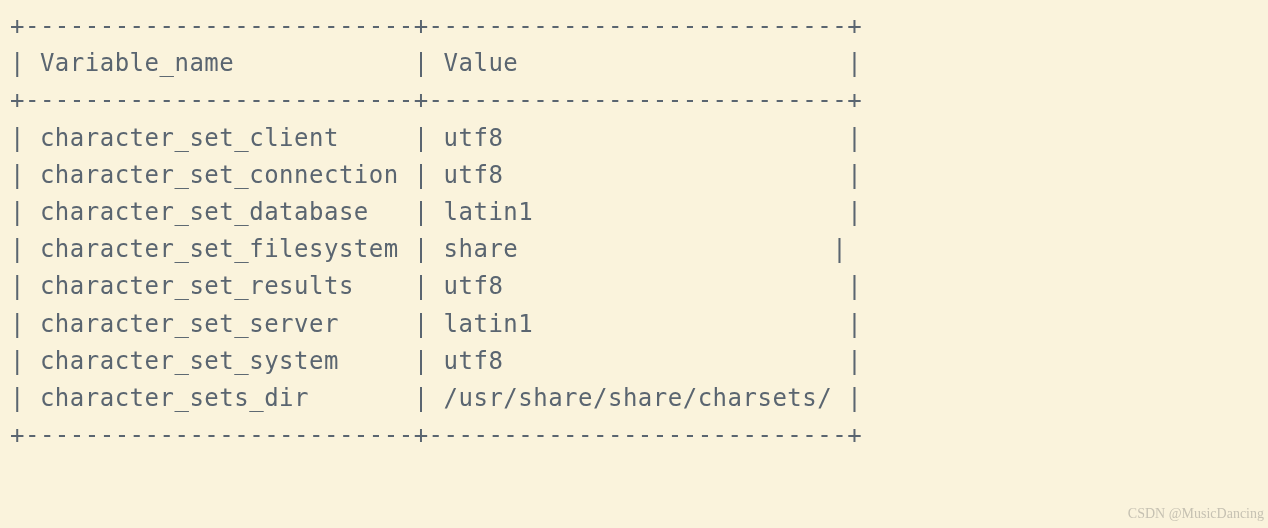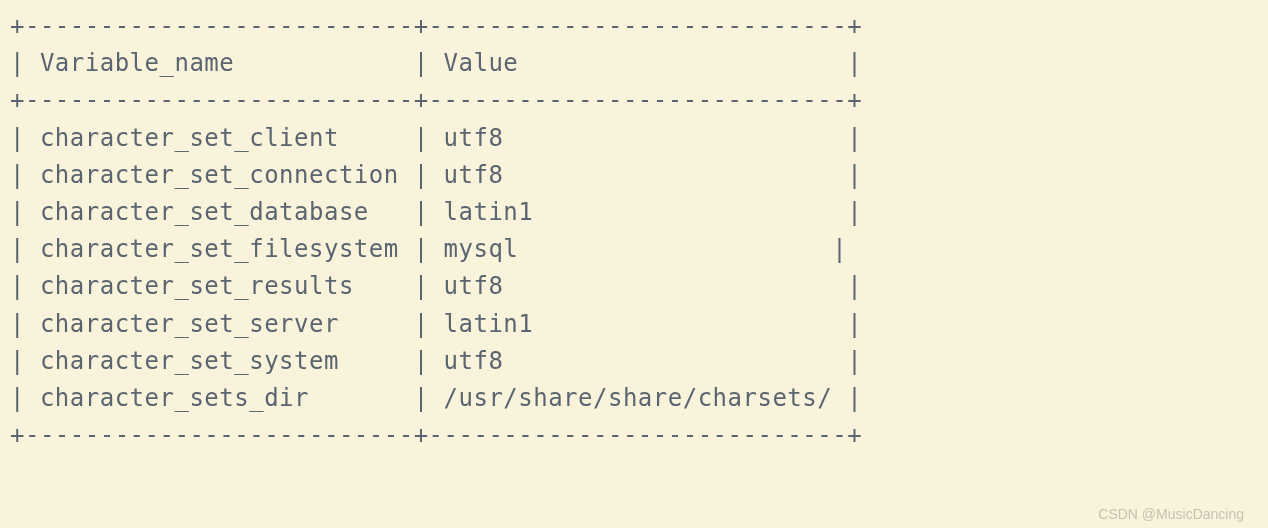--- a/index.html
+++ b/index.html
@@ -16,37 +16,37 @@
     }
     pre {
       margin: 0;
       padding: 8px 10px;
       line-height: 1.55;
       white-space: pre;
       letter-spacing: 0.5px;
     }
     .watermark {
       position: absolute;
-      right: 24px;
+      right: 4px;
       bottom: 6px;
       font-size: 14px;
       color: rgba(100, 100, 100, 0.35);
-      font-family: Liberation Sans, sans-serif;
+      font-family: Liberation Serif, serif;
       letter-spacing: 0;
     }
   </style>
 </head>
 <body>
 
 <pre><span>+--------------------------+----------------------------+</span>
 <span>| Variable_name            | Value                      |</span>
 <span>+--------------------------+----------------------------+</span>
 <span>| character_set_client     | utf8                       |</span>
 <span>| character_set_connection | utf8                       |</span>
 <span>| character_set_database   | latin1                     |</span>
-<span>| character_set_filesystem | mysql                     |</span>
+<span>| character_set_filesystem | share                     |</span>
 <span>| character_set_results    | utf8                       |</span>
 <span>| character_set_server     | latin1                     |</span>
 <span>| character_set_system     | utf8                       |</span>
 <span>| character_sets_dir       | /usr/share/share/charsets/ |</span>
 <span>+--------------------------+----------------------------+</span></pre>
 
 <div class="watermark">CSDN @MusicDancing</div>
 
 </body></html>

